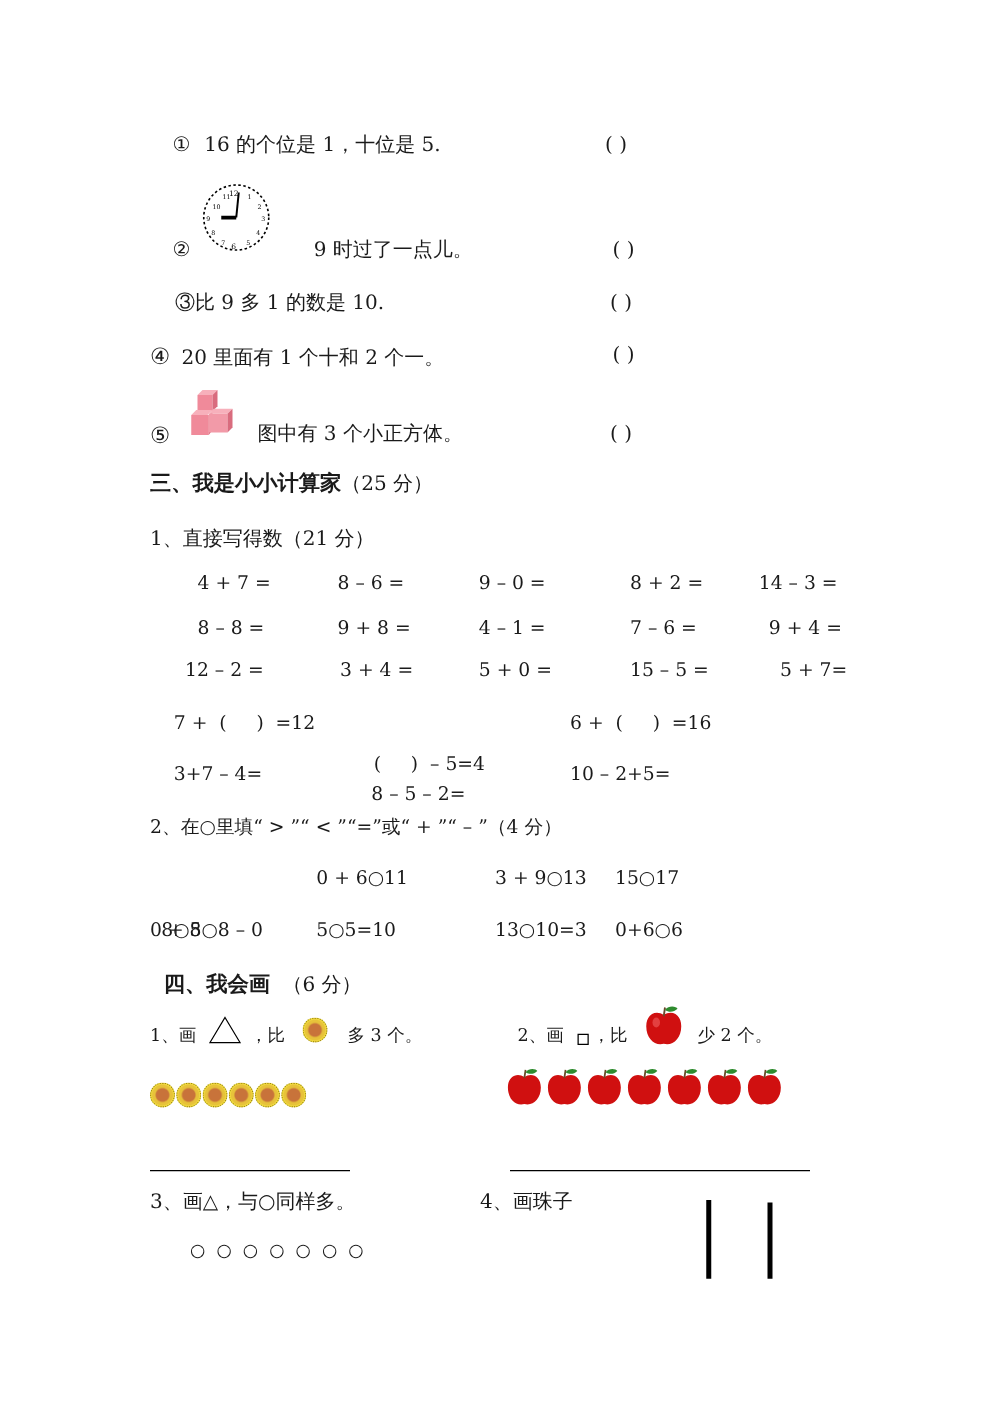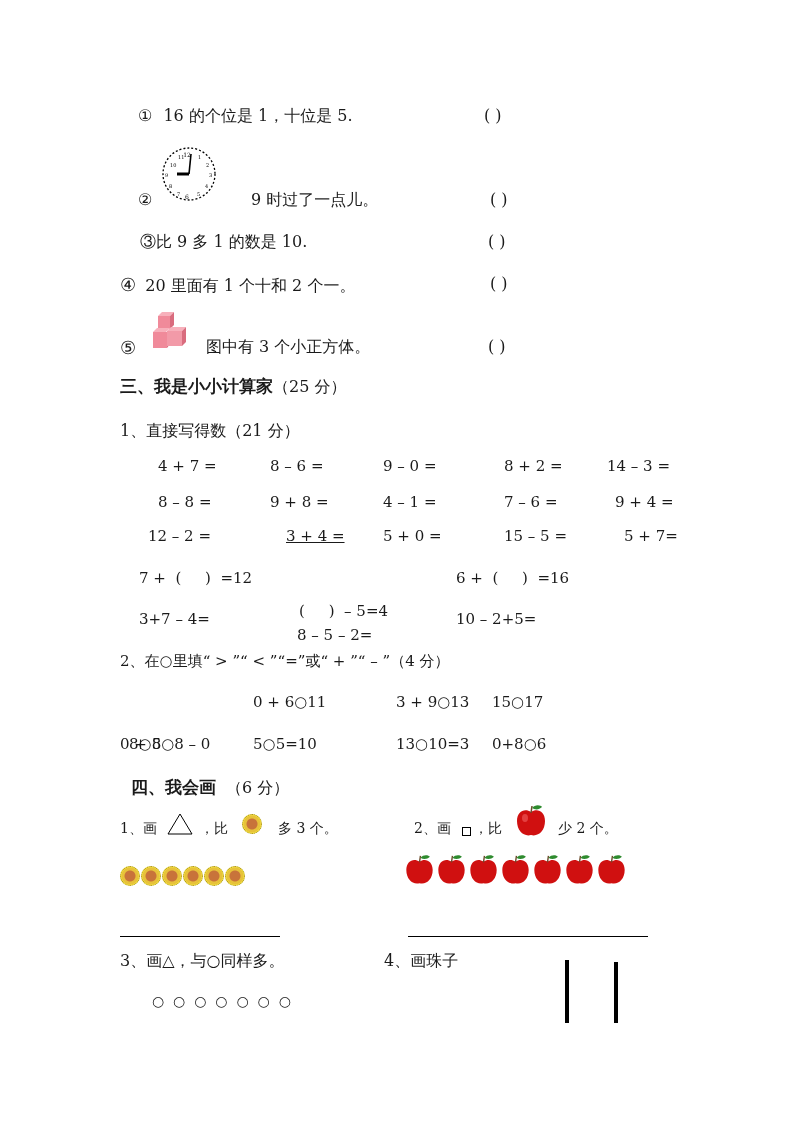--- a/index.html
+++ b/index.html
@@ -98,21 +98,21 @@
 <div class="abs t15" style="left:504px;top:457px;">8 + 2 =</div>
 <div class="abs t15" style="left:607px;top:457px;">14 – 3 =</div>
 
 <div class="abs t15" style="left:158px;top:493px;">8 – 8 =</div>
 <div class="abs t15" style="left:270px;top:493px;">9 + 8 =</div>
 <div class="abs t15" style="left:383px;top:493px;">4 – 1 =</div>
 <div class="abs t15" style="left:504px;top:493px;">7 – 6 =</div>
 <div class="abs t15" style="left:615px;top:493px;">9 + 4 =</div>
 
 <div class="abs t15" style="left:148px;top:527px;">12 – 2 =</div>
-<div class="abs t15" style="left:286px;top:527px;text-decoration:underline;">3 + 4 =</div>
+<div class="abs t15" style="left:272px;top:527px;">3 + 4 =</div>
 <div class="abs t15" style="left:383px;top:527px;">5 + 0 =</div>
 <div class="abs t15" style="left:504px;top:527px;">15 – 5 =</div>
 <div class="abs t15" style="left:624px;top:527px;">5 + 7=</div>
 
 <div class="abs t15" style="left:139px;top:569px;white-space:pre;">7 +  (     )  =12</div>
 <div class="abs t15" style="left:299px;top:602px;white-space:pre;">(     )  – 5=4</div>
 <div class="abs t15" style="left:456px;top:569px;white-space:pre;">6 +  (     )  =16</div>
 
 <div class="abs t15" style="left:139px;top:610px;">3+7 – 4=</div>
 <div class="abs t15" style="left:297px;top:610px;margin-top:16px;">8 – 5 – 2=</div>
@@ -121,21 +121,21 @@
 <div class="abs t15" style="left:120px;top:652px;">2、在○里填“ &gt; ”“ &lt; ”“=”或“ + ”“ – ”（4 分）</div>
 
 <div class="abs t15" style="left:129px;top:709px;margin-top:26px;">8○5</div>
 <div class="abs t15" style="left:253px;top:693px;">0 + 6○11</div>
 <div class="abs t15" style="left:396px;top:693px;">3 + 9○13</div>
 <div class="abs t15" style="left:492px;top:693px;">15○17</div>
 
 <div class="abs t15" style="left:120px;top:735px;">0 + 8○8 – 0</div>
 <div class="abs t15" style="left:253px;top:735px;text-align:right;">5○5=10</div>
 <div class="abs t15" style="left:396px;top:735px;">13○10=3</div>
-<div class="abs t15" style="left:492px;top:735px;">0+8○6</div>
+<div class="abs t15" style="left:492px;top:735px;">0+6○6</div>
 
 <div class="abs" style="left:131px;top:776px;">
   <span class="bold sans" style="font-size:17px;">四、我会画</span><span style="font-size:16px;margin-left:10px;">（6 分）</span>
 </div>
 
 <div class="abs t14" style="left:120px;top:820px;">
   <span>1、画</span>
 </div>
 <div class="abs" style="left:166px;top:812px;">
   <svg width="28" height="24" viewBox="0 0 28 24">

